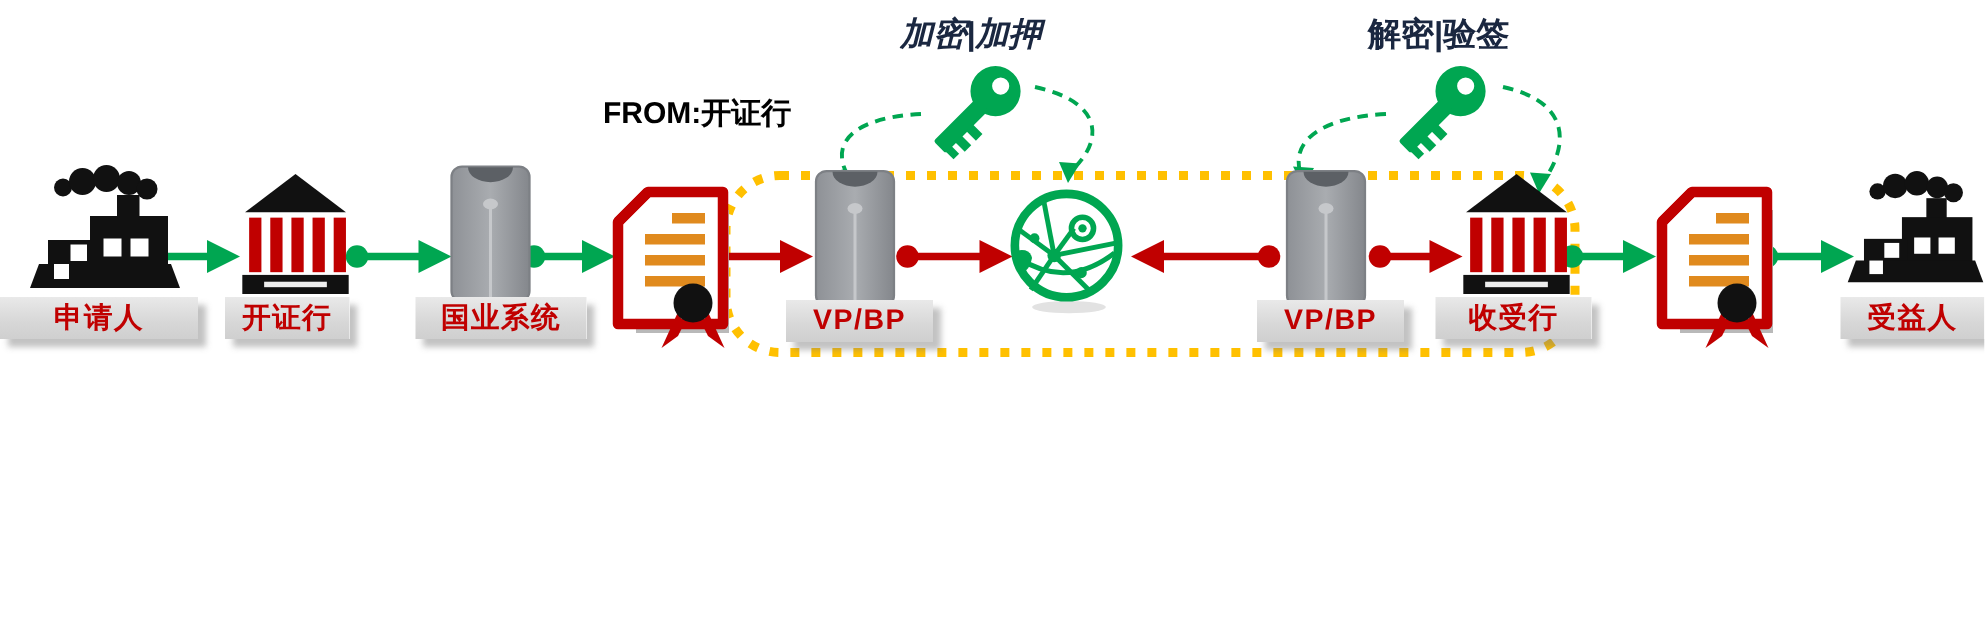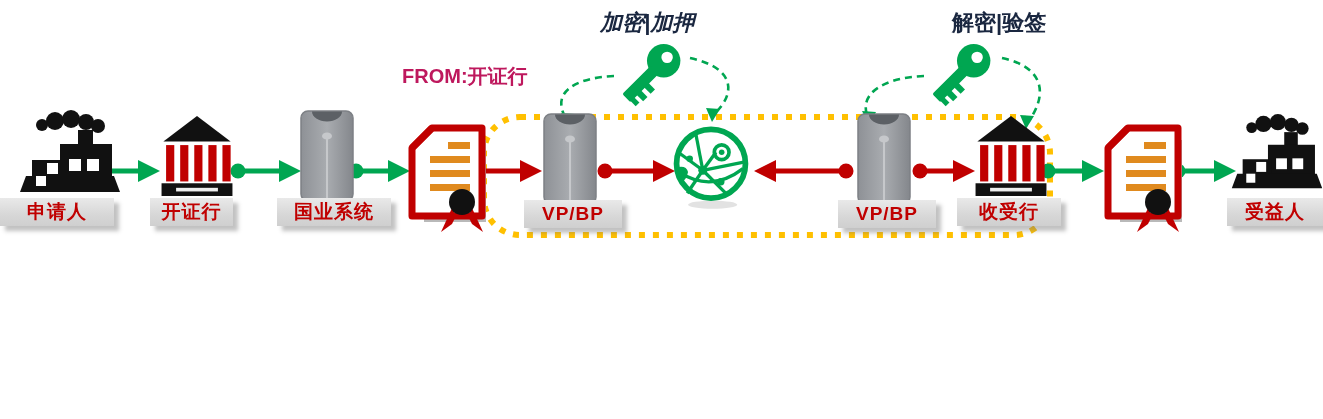--- a/index.html
+++ b/index.html
@@ -12,21 +12,21 @@
   .label-bar{
     position:absolute;height:28px;display:flex;align-items:center;justify-content:center;
     background:linear-gradient(180deg,#e9e9e9 0%,#d7d7d7 60%,#cfcfcf 100%);
     box-shadow:5px 5px 4px rgba(120,120,120,0.45);
     color:#c00000;font-weight:bold;font-size:19px;letter-spacing:1px;
   }
   .top-label{
     position:absolute;color:#1a2740;font-weight:bold;font-size:22px;white-space:nowrap;
   }
   .fromto{
-    position:absolute;left:402px;top:64px;color:#be185d;font-weight:bold;font-size:20px;
+    position:absolute;left:402px;top:64px;color:#000000;font-weight:bold;font-size:20px;
     line-height:1.2;white-space:nowrap;
   }
 </style>
 </head>
 <body>
 
 <div class="canvas">
 
   <svg class="layer" viewBox="0 0 1323 419" xmlns="http://www.w3.org/2000/svg">
 
@@ -91,21 +91,21 @@
     </g>
     <g fill="#00A651" stroke="none">
       <polygon points="568,127 561,113 575,114"></polygon>
       <polygon points="712,122 706,108 720,109"></polygon>
       <polygon points="869,125 862,111 876,112"></polygon>
       <polygon points="1026,129 1020,115 1034,116"></polygon>
     </g>
   </svg>
 
   <div class="top-label" style="left:600px;top:8px;font-style:italic;">加密|加押</div>
-  <div class="top-label" style="left:912px;top:8px;margin-left:40px;">解密|验签</div>
+  <div class="top-label" style="left:912px;top:8px;">解密|验签</div>
 
   <div class="fromto">
     <div>FROM:开证行</div>
   </div>
 
   <div class="node" style="left:18px;top:110px;">
     <svg width="104" height="84" viewBox="0 0 104 84">
       <g fill="#111111">
         <circle cx="24" cy="15" r="6"></circle>
           <circle cx="37" cy="11" r="9"></circle>
@@ -118,21 +118,21 @@
         <polygon points="2,82 102,82 96,66 8,66"></polygon>
       </g>
       <g fill="#ffffff">
         <rect x="18" y="66" width="10" height="10"></rect>
         <rect x="29" y="53" width="11" height="11"></rect>
         <rect x="51" y="49" width="12" height="12"></rect>
         <rect x="69" y="49" width="12" height="12"></rect>
       </g>
     </svg>
   </div>
-  <div class="label-bar" style="left:0px;top:198px;width:114px;">
+  <div class="label-bar" style="left:0px;top:198px;width:132px;">
     <span>申请人</span>
   </div>
 
   <div class="node" style="left:158px;top:116px;">
     <svg width="78" height="80" viewBox="0 0 78 88">
       <polygon points="39,0 76,28 2,28" fill="#111111"></polygon>
       <g fill="#C00000">
         <rect x="5" y="32" width="9" height="40"></rect>
           <rect x="20.5" y="32" width="9" height="40"></rect>
         <rect x="36" y="32" width="9" height="40"></rect>

